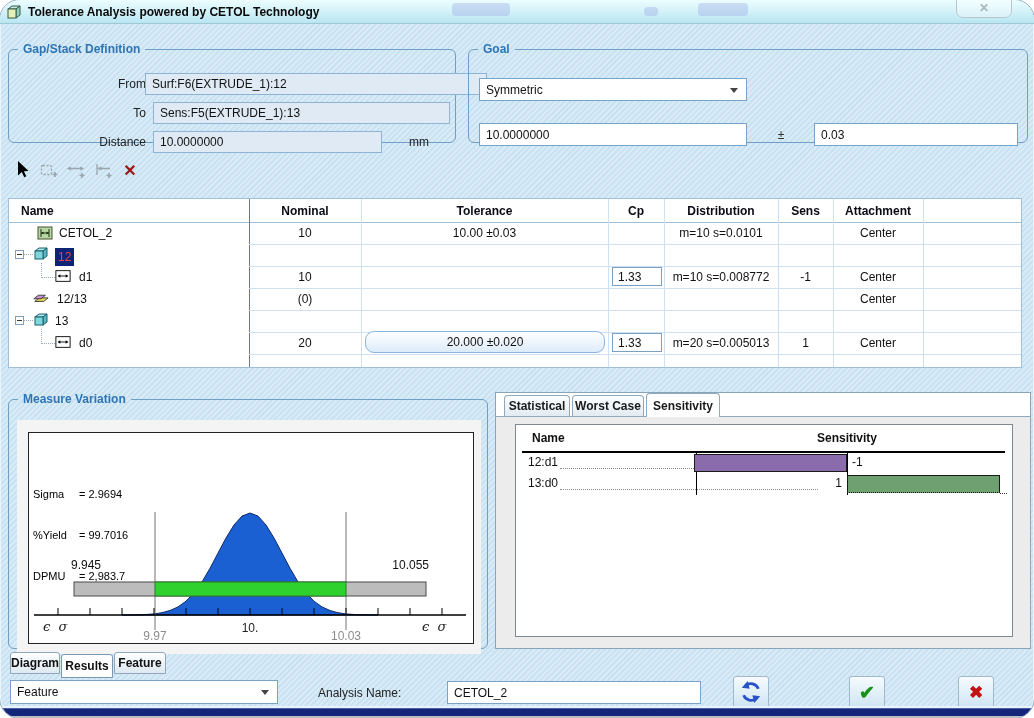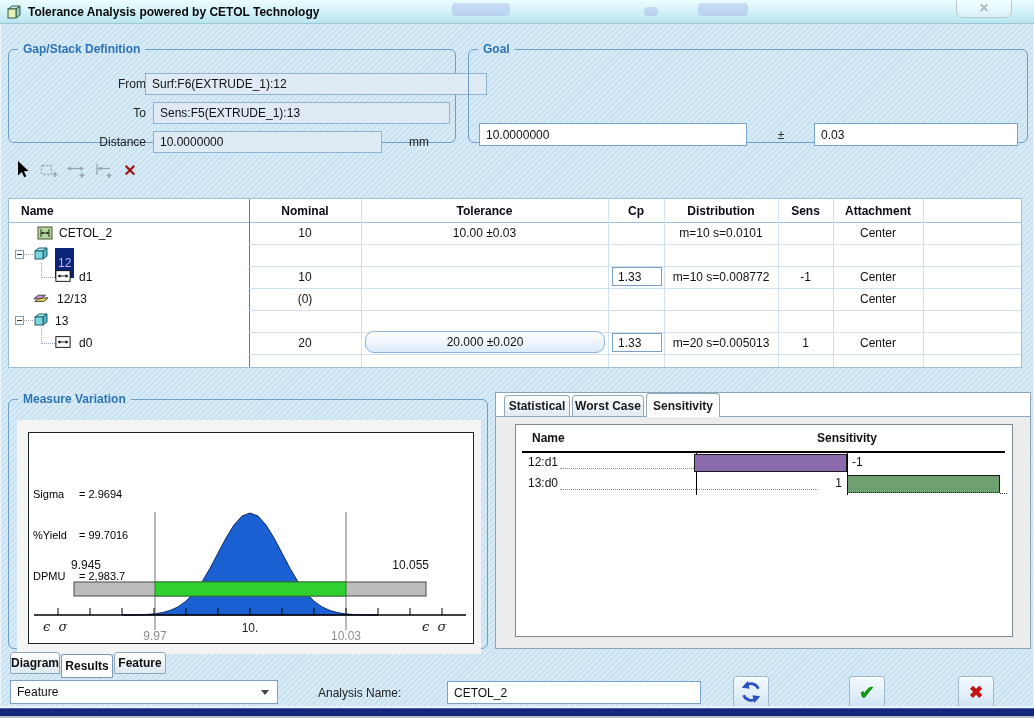--- a/index.html
+++ b/index.html
@@ -1,19 +1,19 @@
 <!DOCTYPE html>
 <html><head>
 <meta charset="utf-8">
 <style>
   html,body{margin:0;padding:0}
   body{font-family:"Liberation Sans",sans-serif;}
   #window{position:relative;width:1034px;height:718px;overflow:hidden;
     background:repeating-linear-gradient(135deg,#d8ebf7 0px,#d8ebf7 2px,#c9e2f1 2px,#c9e2f1 4px);
-    outline:1px solid #8fa8bf;box-shadow:inset 0 0 0 1px #e9f4fb;}
+    outline:1px solid #8fa8bf;box-shadow:inset 0 0 0 1px #e9f4fb;border-radius:20px;}
   .abs{position:absolute;box-sizing:border-box;}
   .t{position:absolute;font-size:12px;color:#111;white-space:nowrap;box-sizing:border-box;}
   .b{font-weight:bold;}
   .c{display:flex;align-items:center;justify-content:center;text-align:center;}
   .r{text-align:right;}
   
   .titlebar{left:0;top:0;width:1034px;height:24px;background:linear-gradient(#ecfdff,#b9e6f2);border-bottom:1px solid #9ec8d2;}
   .blob{position:absolute;background:rgba(145,155,225,.32);border-radius:4px;}
   .closebtn{position:absolute;left:956px;top:-9px;width:54px;height:25px;border:1px solid #b9c6cc;border-radius:7px;background:rgba(255,255,255,.35);display:flex;align-items:flex-end;justify-content:center;color:#a9b6bc;font-size:12px;font-weight:bold;}
   
@@ -30,21 +30,21 @@
   .th{position:absolute;top:0;height:23px;font-size:12px;font-weight:bold;color:#0a0a14;display:flex;align-items:center;justify-content:center;}
   .hline{position:absolute;height:1px;background:#cfe0f0;}
   .vline{position:absolute;width:1px;background:#cfe0f0;}
   .vdark{position:absolute;width:1px;background:#5a7ea3;}
   .cell{position:absolute;font-size:12px;color:#111;display:flex;align-items:center;justify-content:center;white-space:nowrap;}
   .tolbtn{position:absolute;box-sizing:border-box;border:1px solid #8ab4dd;border-radius:9px;background:linear-gradient(#ffffff,#dcebf9);font-size:12px;color:#111;display:flex;align-items:center;justify-content:center;cursor:pointer;}
   .cpbox{position:absolute;box-sizing:border-box;border:1px solid #7aa0c4;background:#fff;font-size:12px;color:#111;display:flex;align-items:center;padding-left:5px;}
   .exp{position:absolute;width:9px;height:9px;box-sizing:border-box;border:1px solid #7f9db9;background:#fff;}
   .exp i{position:absolute;left:1px;top:3px;width:5px;height:1px;background:#333;}
   .treedot{position:absolute;border-left:1px dotted #9aa8b5;border-bottom:1px dotted #9aa8b5;}
-  .sel{background:#0a2577;color:#c4b5fd;padding:7px 3px;}
+  .sel{background:#0a2577;color:#ef4444;padding:1px 3px;}
   .icon16{position:absolute;width:16px;height:16px;}
   
   .plotouter{position:absolute;left:8px;top:14px;width:464px;height:234px;background:#f4f4f4;}
   .plot{position:absolute;left:11px;top:12px;width:444px;height:210px;background:#fff;border:1px solid #222;}
   .statline{font-size:11px;color:#000;white-space:pre;margin-top:29px;}
   .statlabel{display:inline-block;width:46px;}
   .sigtxt{position:absolute;font-family:"DejaVu Serif",serif;font-style:italic;font-size:13px;color:#222;letter-spacing:2px;}
   .graylbl{position:absolute;font-size:12px;color:#8d8d8d;text-align:center;}
   .rpanel{left:495px;top:392px;width:536px;height:257px;background:#ececec;border:1px solid #8aa4b8;}
   .tabstrip{position:absolute;left:0;top:0;width:100%;height:23px;background:#fff;border-bottom:1px solid #8fa8bc;}
@@ -91,20 +91,24 @@
       </div>
     <div class="t r" style="left:0;top:79px;width:137px;color:#222">Distance</div>
     <div class="tb" style="left:144px;top:75px;width:229px;height:22px">
         <span>10.0000000</span>
       </div>
     <div class="t" style="left:400px;top:79px;color:#222">mm</div>
   </fieldset>
 
   <fieldset style="left:468px;top:42px;width:560px;height:101px">
     <legend>Goal</legend>
+    <div class="tb white" style="left:10px;top:22px;width:268px;height:23px">
+      <span>Symmetric</span>
+      <span class="ddarrow"></span>
+    </div>
     <div class="tb white" style="left:10px;top:67px;width:268px;height:23px">
         <span>10.0000000</span>
       </div>
     <div class="t c" style="left:300px;top:67px;width:24px;height:23px;color:#333">±</div>
     <div class="tb white" style="left:345px;top:67px;width:204px;height:23px">
         <span>0.03</span>
       </div>
   </fieldset>
 
   <div class="abs" style="left:14px;top:160px;width:18px;height:20px">

